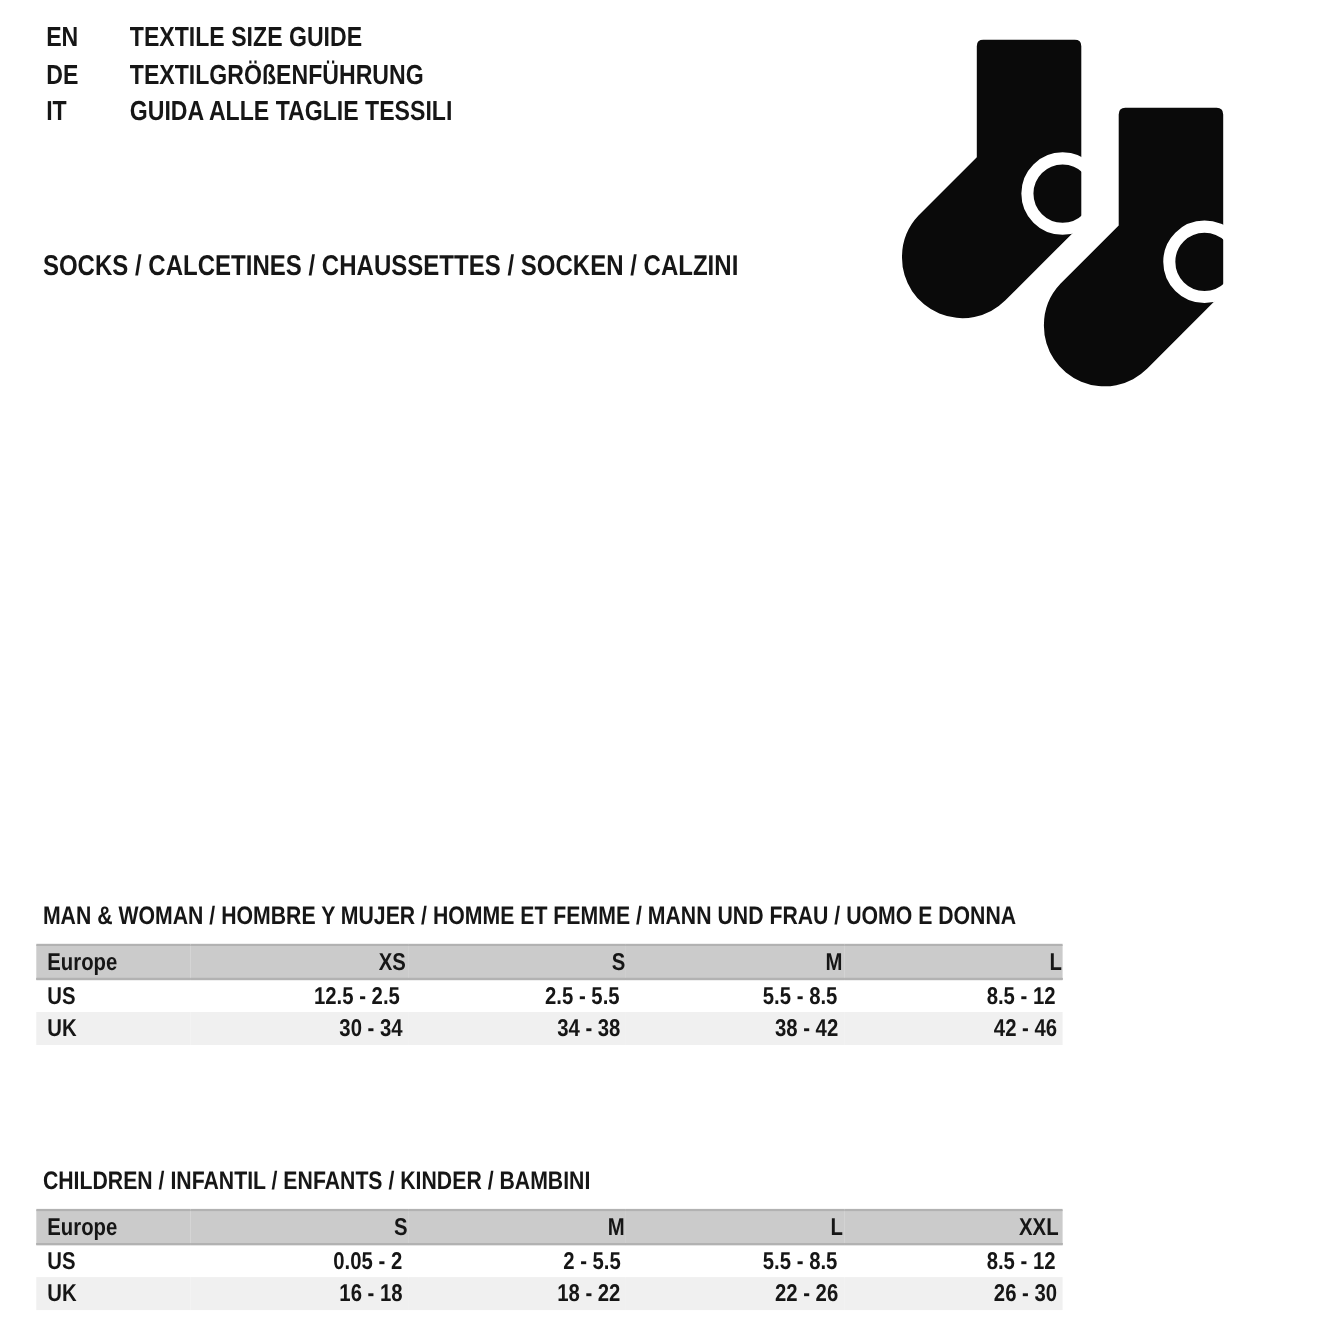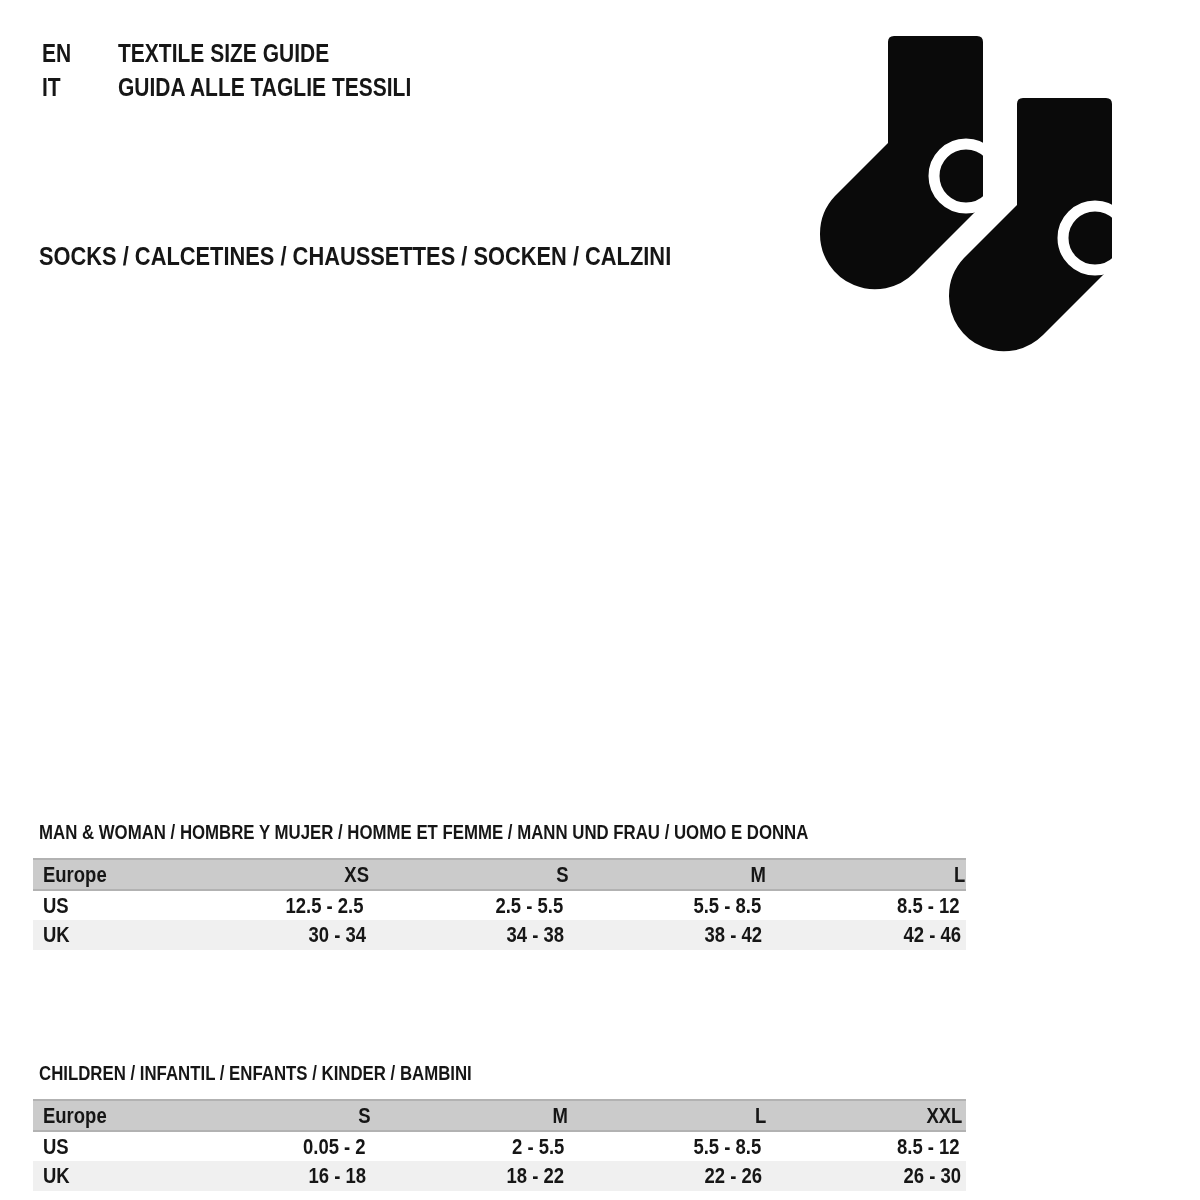--- a/index.html
+++ b/index.html
@@ -16,32 +16,32 @@
   .page{
     position:relative;width:1200px;height:1200px;margin:0 auto;
     background:var(--page-bg);
     font-family:"Liberation Sans","DejaVu Sans",sans-serif;
     font-weight:bold;color:var(--text);overflow:hidden;
   }
   
   .cx{display:inline-block;transform:scaleX(0.84);transform-origin:0 50%;white-space:nowrap;}
   .cx-c{display:inline-block;transform:scaleX(0.84);transform-origin:50% 50%;white-space:nowrap;}
 
-  .lang-list{position:absolute;left:42px;top:37px;}
+  .lang-list{position:absolute;left:42px;top:18px;}
   .lang-row{display:flex;align-items:center;height:33.5px;font-size:25px;}
   .lang-code{width:76px;flex:0 0 76px;}
 
-  .category-heading{position:absolute;left:39px;top:240px;height:32px;display:flex;align-items:center;font-size:26px;}
+  .category-heading{position:absolute;left:39px;top:225px;height:32px;display:flex;align-items:center;font-size:26px;}
 
   .socks-icon{position:absolute;left:818px;top:36px;width:320px;height:320px;}
 
   .size-block{position:absolute;left:33px;width:933px;}
   .size-block.man{top:819px;}
   .size-block.children{top:1060px;}
-  .table-title{font-size:20px;line-height:26px;margin-bottom:13px;padding-left:6px;}
+  .table-title{font-size:23px;line-height:26px;margin-bottom:13px;padding-left:6px;}
   table.size-table{width:100%;border-collapse:collapse;font-size:22px;table-layout:fixed;}
   table.size-table thead tr{
     background:var(--table-header-bg);
     border-top:2px solid var(--table-header-border);
     border-bottom:2px solid var(--table-header-border);
     height:31px;
     text-decoration:underline;
   }
   table.size-table tbody tr{height:30px;background:var(--row-bg);text-decoration:underline;}
   table.size-table tbody tr.alt{background:var(--row-alt-bg);border-radius:16px;}
@@ -55,20 +55,24 @@
 </style>
 </head>
 <body>
 
 <div class="page">
 
   <div class="lang-list">
     <div class="lang-row">
       <span class="lang-code"><span class="cx">EN</span></span>
       <span class="cx">TEXTILE SIZE GUIDE</span>
+    </div>
+    <div class="lang-row">
+      <span class="lang-code"><span class="cx">DE</span></span>
+      <span class="cx">TEXTILGRÖßENFÜHRUNG</span>
     </div>
     <div class="lang-row">
       <span class="lang-code"><span class="cx">IT</span></span>
       <span class="cx">GUIDA ALLE TAGLIE TESSILI</span>
     </div>
   </div>
 
   <div class="category-heading">
     <span class="cx">SOCKS / CALCETINES / CHAUSSETTES / SOCKEN / CALZINI</span>
   </div>

